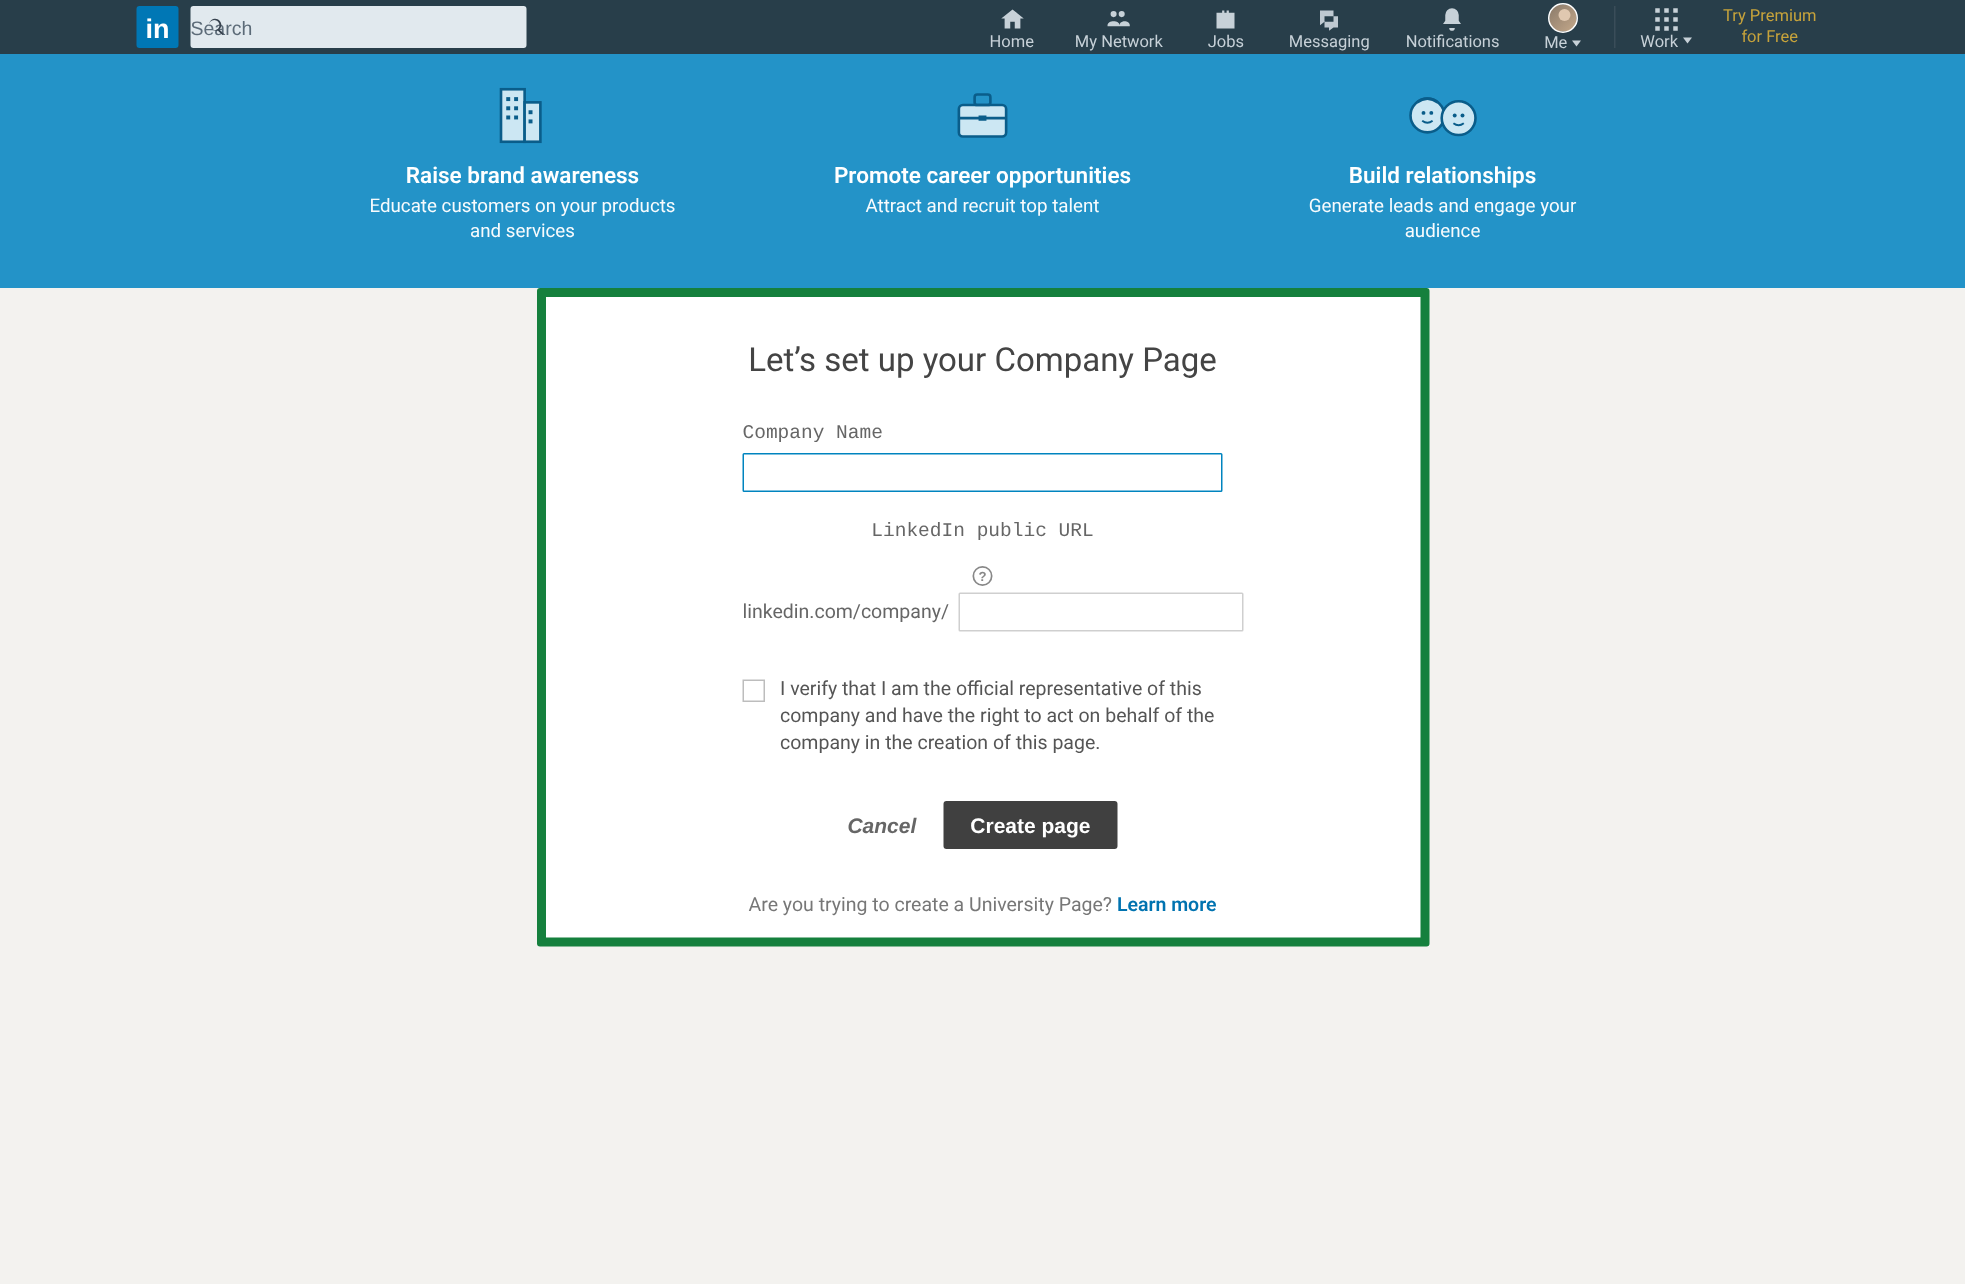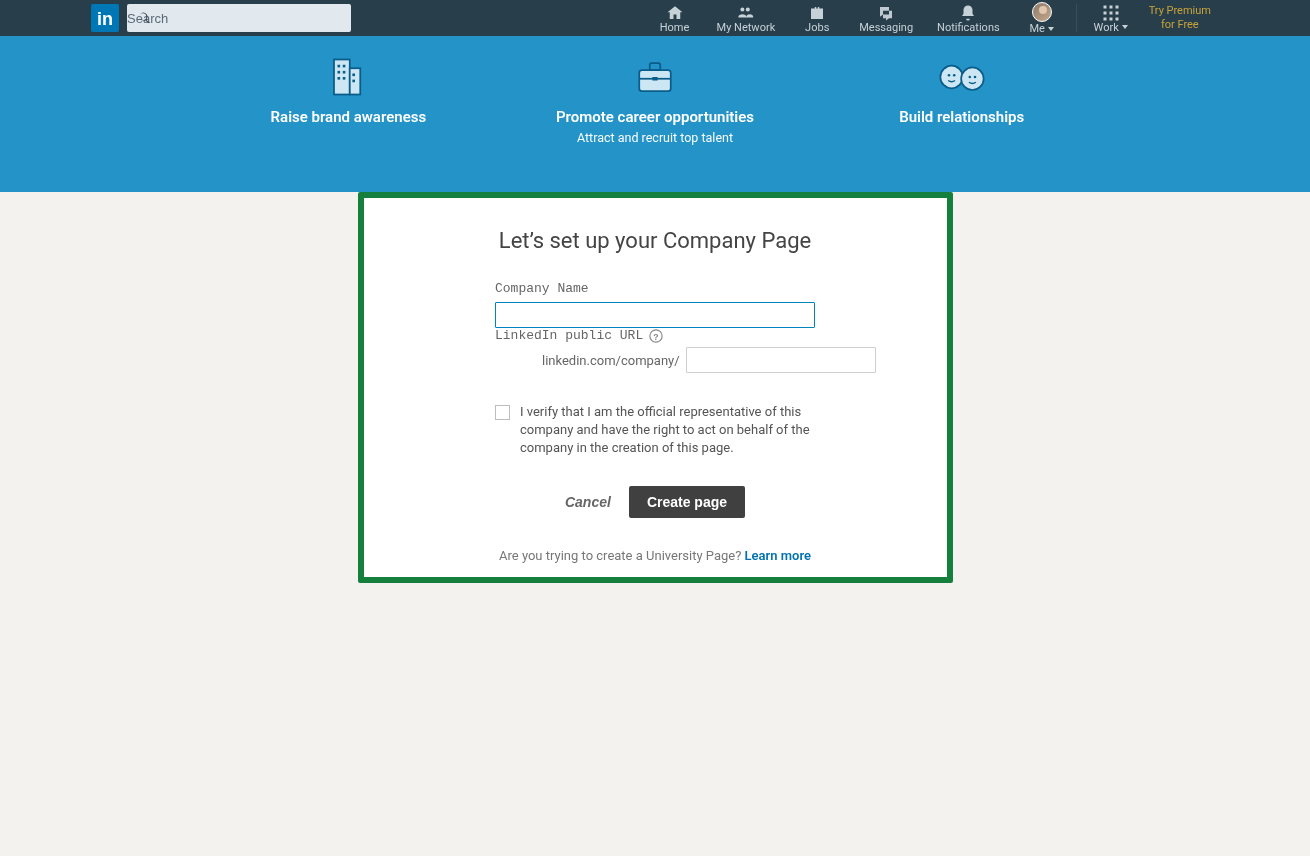--- a/index.html
+++ b/index.html
@@ -31,23 +31,23 @@
 .hero-desc { font-size:12.5px; line-height:1.35; opacity:0.97; max-width:210px; }
 
 
 .card-wrap { display:flex; justify-content:center; margin-top:-20px; position:relative; z-index:2;}
 .card { width: 595px; background:#fff; border:6px solid #15803d; border-radius:2px; box-shadow: 0 0 0 rgba(0,0,0,0); padding: 30px 0 0 0; position:relative; top:-0px;}
 .card-title { text-align:center; font-size:22px; color:#444; font-weight:400; margin-bottom:28px; }
 .form { width:320px; margin:0 auto; }
 .label { font-size:13px; color:#666; margin-bottom:6px; display:block;font-family:Liberation Mono, monospace;}
 .input-active { width:100%; height:26px; border:1px solid #0084bf; border-radius:1px; padding: 0 6px; font-size:13px; outline:none; }
 .url-row { display:flex; align-items:center; gap:6px; margin-top:4px;}
-.url-prefix { font-size:13px; color:#666;margin-left:47px; }
+.url-prefix { font-size:13px; color:#666; }
 .input-plain { flex:1; height:26px; border:1px solid #cfcfcf; border-radius:1px; padding:0 6px; font-size:13px; }
-.label-row { display:flex; align-items:center; gap:6px; }
+.label-row { display:flex; align-items:center; gap:16px; margin-top:18px;flex-direction:column;}
 .help-icon { width:14px; height:14px; }
 .verify-row { display:flex; gap:10px; margin-top:30px; }
 .checkbox { width:15px; height:15px; border:1px solid #bdbdbd; flex-shrink:0; margin-top:2px; cursor:pointer; background:#fff;}
 .verify-text { font-size:13px; color:#555; line-height:1.4; }
 .actions { display:flex; justify-content:center; gap:18px; margin-top:28px; align-items:center; margin-bottom:30px;}
 .cancel { font-size:14px; color:#666; font-weight:600; cursor:pointer; background:none; border:none;font-style:italic;}
 .create { background:#404040; color:#fff; font-weight:600; font-size:14px; border:none; padding: 8px 18px; border-radius:2px; cursor:pointer; }
 .card-footer { border-top:0; text-align:center; font-size:13px; color:#777; padding: 0 0 14px 0; }
 .card-footer a { color:#0073b0; font-weight:600; text-decoration:none; cursor:pointer; }
 
@@ -141,20 +141,21 @@
             <rect x="18" y="10" width="3" height="3" fill="#0a5d8a"></rect>
             <rect x="12" y="17" width="3" height="3" fill="#0a5d8a"></rect>
             <rect x="18" y="17" width="3" height="3" fill="#0a5d8a"></rect>
             <rect x="12" y="24" width="3" height="3" fill="#0a5d8a"></rect>
             <rect x="18" y="24" width="3" height="3" fill="#0a5d8a"></rect>
             <rect x="29" y="20" width="3" height="3" fill="#0a5d8a"></rect>
             <rect x="29" y="27" width="3" height="3" fill="#0a5d8a"></rect>
           </svg>
       </div>
       <div class="hero-title">Raise brand awareness</div>
+      <div class="hero-desc">Educate customers on your products and services</div>
     </div>
     <div class="hero-col">
       <div class="hero-icon">
         <svg width="42" height="42" viewBox="0 0 48 48" fill="none">
             <rect x="6" y="16" width="36" height="24" rx="3" fill="#cce7f3" stroke="#0a5d8a" stroke-width="2"></rect>
             <rect x="18" y="8" width="12" height="8" rx="2" fill="none" stroke="#0a5d8a" stroke-width="2"></rect>
             <line x1="6" y1="26" x2="42" y2="26" stroke="#0a5d8a" stroke-width="2"></line>
             <rect x="21" y="24" width="6" height="4" fill="#0a5d8a"></rect>
           </svg>
       </div>
@@ -169,20 +170,21 @@
           <circle cx="15" cy="22" r="1.5" fill="#0a5d8a"></circle>
             <circle cx="21" cy="22" r="1.5" fill="#0a5d8a"></circle>
           <path d="M14 28 q4 3 8 0" stroke="#0a5d8a" stroke-width="1.5" fill="none"></path>
           <circle cx="39" cy="24" r="1.5" fill="#0a5d8a"></circle>
             <circle cx="45" cy="24" r="1.5" fill="#0a5d8a"></circle>
           <path d="M38 30 q4 3 8 0" stroke="#0a5d8a" stroke-width="1.5" fill="none"></path>
           <path d="M10 14 q8 -6 16 0" stroke="#0a5d8a" stroke-width="2" fill="#cce7f3"></path>
         </svg>
       </div>
       <div class="hero-title">Build relationships</div>
+      <div class="hero-desc">Generate leads and engage your audience</div>
     </div>
   </div>
 </div>
 
 <div class="below-hero-bg">
 <div class="card-wrap">
   <div class="card">
     <h2 class="card-title">Let’s set up your Company Page</h2>
     <div class="form">
       <label class="label">Company Name</label>

